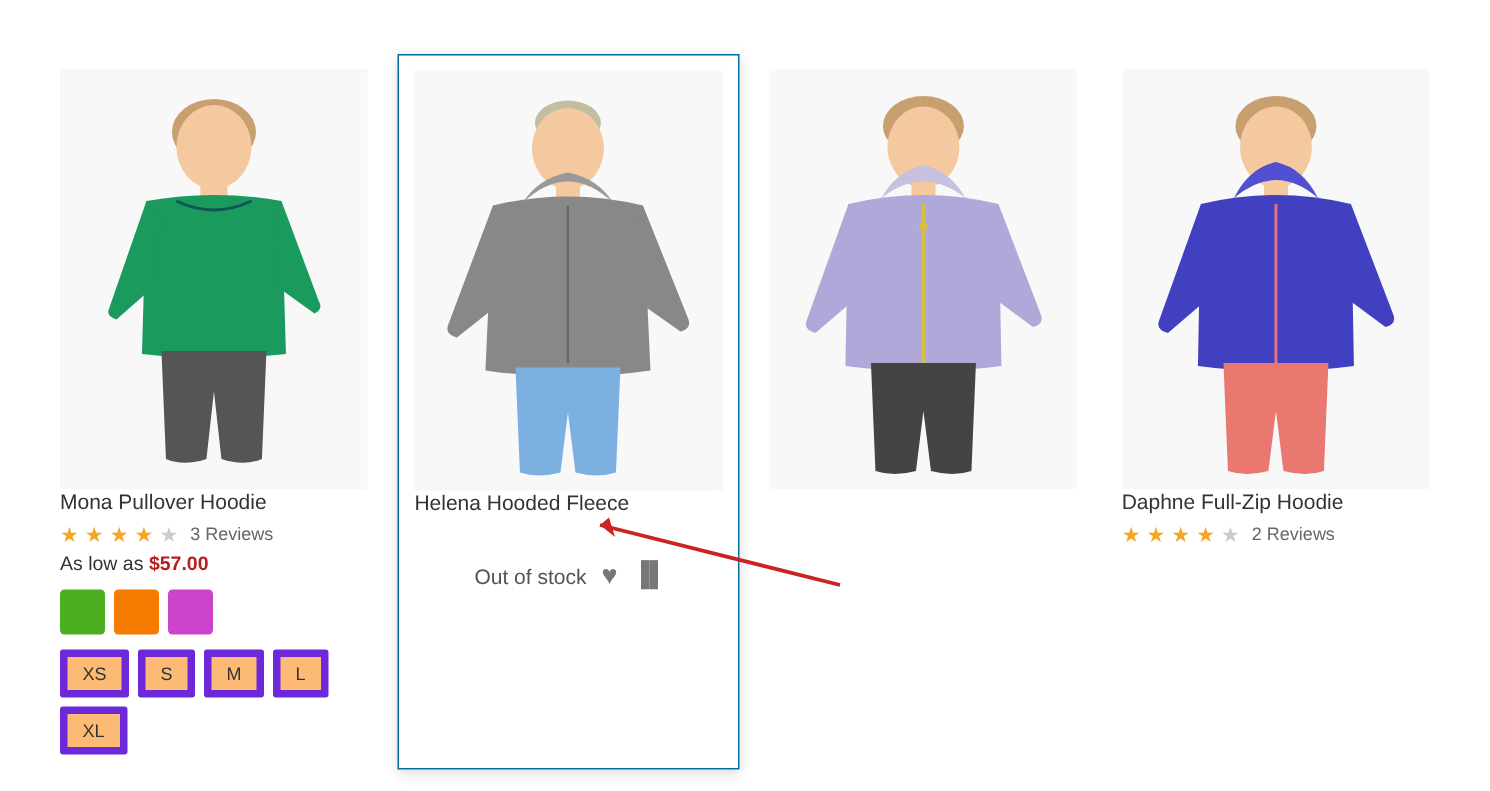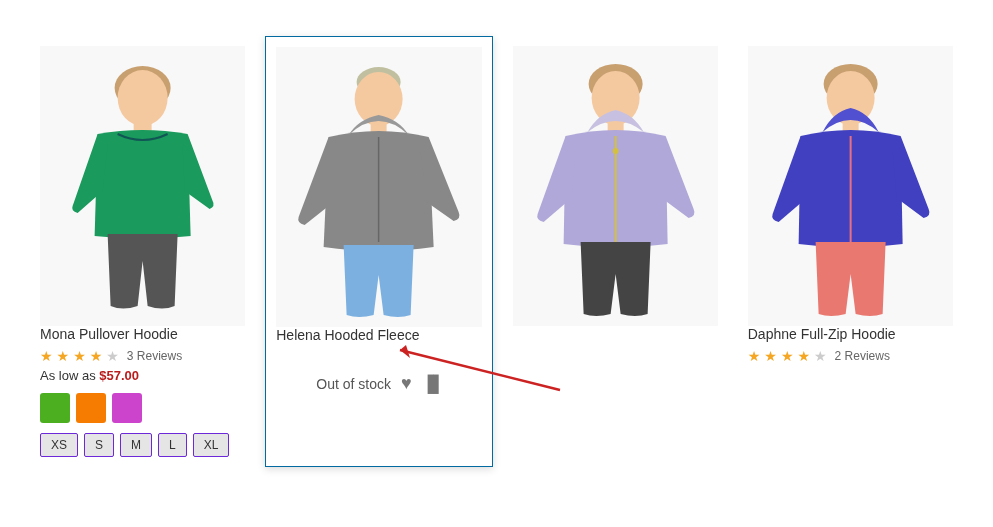--- a/index.html
+++ b/index.html
@@ -84,22 +84,22 @@
       cursor: pointer;
     }
 
     .size-options {
       display: flex;
       flex-wrap: wrap;
       gap: 6px;
     }
 
     .size-btn {
-      border: 1px solid #6d28d9;
-      background: #e5e5e5;
+      border: 5px solid #6d28d9;
+      background: #fdba74;
       padding: 4px 10px;
       font-size: 12px;
       cursor: pointer;
       color: #333;
       border-radius: 2px;
     }
 
     .subscribe-link {
       color: #3a6fca;
       font-size: 13px;

